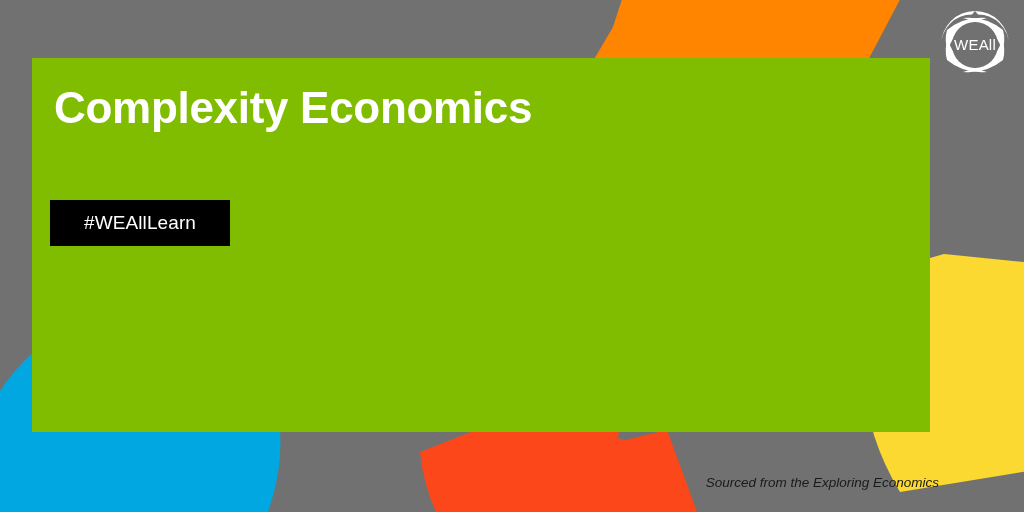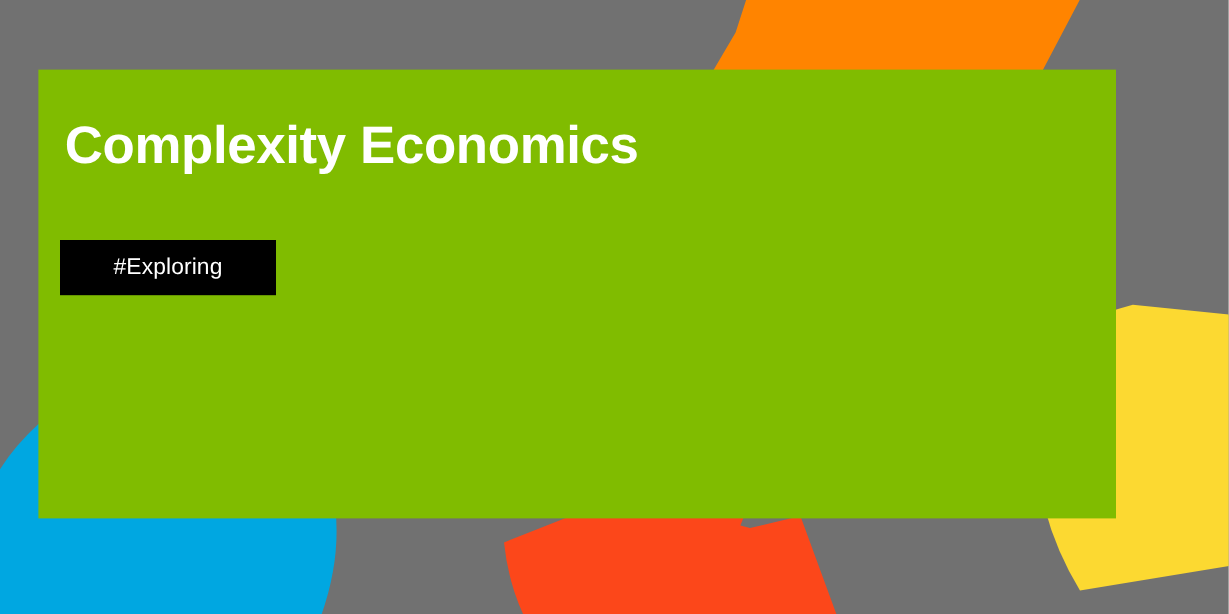--- a/index.html
+++ b/index.html
@@ -27,21 +27,21 @@
     left: 32px;
     top: 58px;
     width: 898px;
     height: 374px;
     background: #80bc00;
   }
   
   #page-title {
     position: absolute;
     left: 54px;
-    top: 99px;
+    top: 85px;
     font-size: 44px;
     font-weight: bold;
     color: #ffffff;
     letter-spacing: -0.3px;
     line-height: 1.05;
     white-space: nowrap;
   }
   
   #hashtag-badge {
     position: absolute;
@@ -118,19 +118,37 @@
     <path fill="#00a7e1" d="M -20 440 Q -6 370 80 318 Q 180 256 250 346 Q 300 420 268 512 L -20 512 Z"></path>
 
     <path fill="#fc471a" d="M 420 452 L 544 403 Q 590 430 625 418 L 617 438 L 625 440 L 667 430 L 700 520 L 440 520 Q 424 490 420 452 Z"></path>
   </svg>
 
   <div id="green-panel"></div>
 
   <div id="page-title">Complexity Economics</div>
 
   <div id="hashtag-badge">
-    <span id="hashtag-badge-label">#Exploring</span>
+    <span id="hashtag-badge-label">#WEAllLearn</span>
   </div>
 
 
+  <div id="footer-credit">Sourced from the Exploring Economics</div>
 
+  <div id="logo">
+    <svg viewBox="0 0 74 74" width="74" height="74">
+
+      <g fill="#ffffff">
+        <path d="M37 3 A34 34 0 0 1 71 37 A31 31 0 0 0 40 6.5 A34 34 0 0 0 37 3 Z"></path>
+        <path d="M37 3 A34 34 0 0 0 3 37 A31 31 0 0 1 34 6.5 A34 34 0 0 1 37 3 Z"></path>
+
+        <path d="M9 22 Q26 8 49 10 Q30 14 17 28 Q11 36 10 44 Q6 33 9 22 Z"></path>
+        <path d="M65 22 Q48 8 25 10 Q44 14 57 28 Q63 36 64 44 Q68 33 65 22 Z"></path>
+        <path d="M9 52 Q26 66 49 64 Q30 60 17 46 Q11 38 10 30 Q6 41 9 52 Z"></path>
+        <path d="M65 52 Q48 66 25 64 Q44 60 57 46 Q63 38 64 30 Q68 41 65 52 Z"></path>
+      </g>
+
+      <circle cx="37" cy="37" r="23" fill="#717171"></circle>
+      <text class="logo-text" x="37" y="42" text-anchor="middle">WEAll</text>
+    </svg>
+  </div>
 
 </div>
 
 </body></html>

